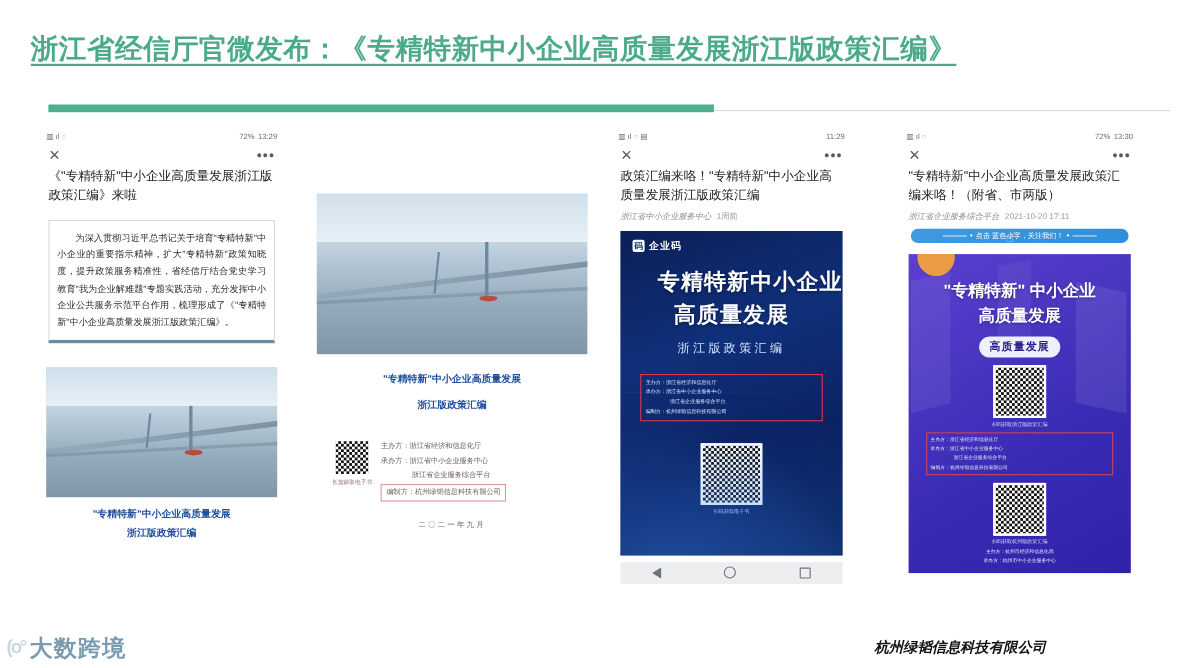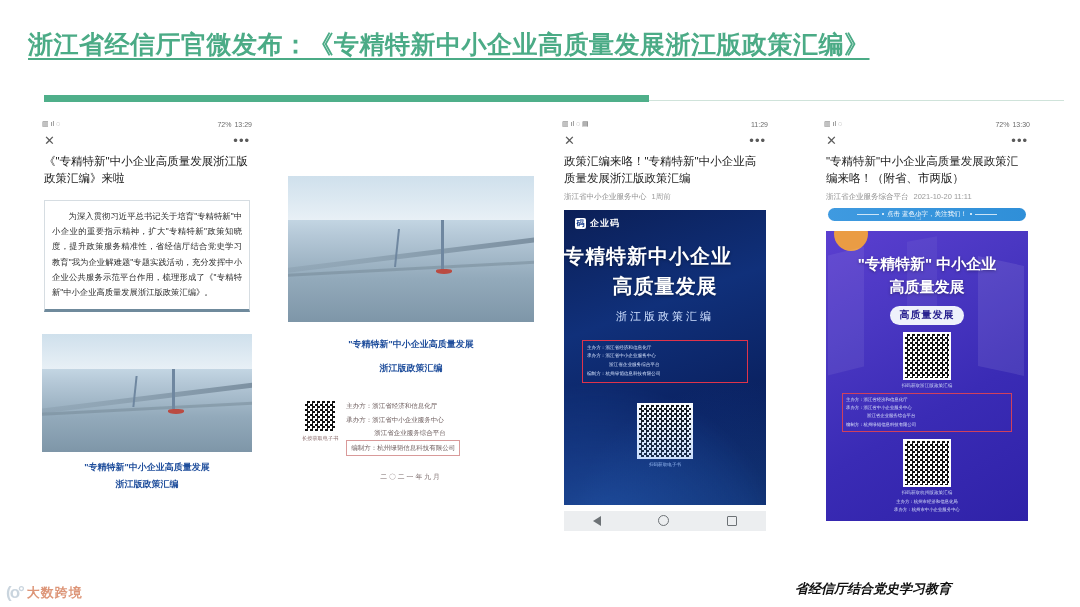--- a/index.html
+++ b/index.html
@@ -32,21 +32,21 @@
   .sb-right{display:flex;gap:3px;align-items:center;}
   .navrow{display:flex;justify-content:space-between;align-items:center;
     padding:4px 8px 2px 8px;}
   .x-icon{font-size:13px;color:#5a5a5a;line-height:1;}
   .dots-icon{font-size:13px;color:#5a5a5a;letter-spacing:1px;line-height:1;}
   .art-title{font-size:11.5px;color:#1a1a1a;line-height:1.5;padding:4px 8px 2px 8px;}
   .art-meta{display:flex;align-items:center;gap:5px;padding:2px 8px 0 8px;}
   .tag{border:1px solid #e08a8a;color:#b55a5a;font-size:7.5px;
     padding:1px 3px;border-radius:2px;white-space:nowrap;}
   .meta-date{font-size:7.5px;color:#9a9a9a;}
-  .meta-src{font-size:7.5px;color:#8e8e8e;}
+  .meta-src{font-size:7.5px;color:#8e8e8e;font-style:italic;}
 
   
   .textbox{margin:10px 8px 0 8px;border:1px solid #d6dde2;border-bottom:3px solid #6f8a9c;
     padding:8px 7px;font-size:8.3px;line-height:1.85;color:#2a2a2a;text-align:justify;}
   .textbox p{margin:0;text-indent:2em;}
 
   
   .bridge{position:relative;overflow:hidden;
     background:linear-gradient(to bottom,#b9cfe0 0%,#cddfeb 22%,#b6c9d8 40%,#93aabb 70%,#7e96a8 100%);}
   .bridge .sky{position:absolute;left:0;top:0;width:100%;height:30%;
@@ -81,21 +81,21 @@
   
   .poster-blue{position:relative;overflow:hidden;
     background:linear-gradient(160deg,#0b1f57 0%,#10307a 35%,#0a2160 70%,#071845 100%);}
   .pb-wave{position:absolute;left:-10%;bottom:-10%;width:130%;height:60%;
     background:radial-gradient(ellipse at 20% 100%,rgba(60,140,255,.45),transparent 60%),
                radial-gradient(ellipse at 80% 90%,rgba(40,110,220,.35),transparent 60%);}
   .pb-logo{display:flex;align-items:center;gap:4px;padding:7px 0 0 11px;}
   .pb-logo-mark{width:11px;height:11px;background:#fff;border-radius:2px;
     color:#123a8c;font-size:8px;font-weight:bold;display:flex;align-items:center;justify-content:center;}
   .pb-logo-txt{color:#fff;font-size:9px;font-weight:bold;letter-spacing:1px;}
-  .pb-t1{color:#fff;font-size:20px;font-weight:bold;text-align:left;margin-top:13px;letter-spacing:1px;
+  .pb-t1{color:#fff;font-size:20px;font-weight:bold;text-align:right;margin-top:13px;letter-spacing:1px;
     text-shadow:0 1px 3px rgba(0,0,0,.4);}
   .pb-t2{color:#fff;font-size:20px;font-weight:bold;text-align:center;margin-top:3px;letter-spacing:1px;
     text-shadow:0 1px 3px rgba(0,0,0,.4);}
   .pb-sub{color:#cfe0ff;font-size:11px;text-align:center;margin-top:9px;letter-spacing:3px;}
   .pb-credits{margin:16px 18px 0 18px;border:1.5px solid #e0334a;padding:3px 4px;}
   .pb-credits .ln{color:#d8e5ff;font-size:4.6px;line-height:1.95;white-space:nowrap;}
   .pb-credits .indent{padding-left:22px;}
   .pb-qr-area{display:flex;flex-direction:column;align-items:center;margin-top:20px;}
   .pb-qr-cap{color:#b9cdf0;font-size:4.6px;margin-top:3px;}
   .navbar-android{display:flex;justify-content:space-around;align-items:center;
@@ -139,21 +139,21 @@
   .pp-credits2 .ln{color:#dbe2fb;font-size:4.4px;line-height:1.9;white-space:nowrap;}
   .center-qr{position:relative;display:flex;flex-direction:column;align-items:center;margin-top:7px;}
 
   
   .bottom-cap{position:absolute;bottom:9px;font-style:italic;font-weight:bold;
     font-size:13px;color:#111;white-space:nowrap;}
 
   
   .watermark{position:absolute;left:6px;bottom:4px;display:flex;align-items:center;gap:4px;opacity:.55;}
   .wm-logo{font-size:17px;color:#9fb3c4;font-weight:bold;letter-spacing:-2px;}
-  .wm-txt{font-size:13px;color:#c2410c;font-weight:bold;letter-spacing:1px;}
+  .wm-txt{font-size:21px;color:#0c4a6e;font-weight:bold;letter-spacing:1px;}
 </style>
 </head>
 <body>
 
 <div id="slide">
 
   <div class="title">浙江省经信厅官微发布：《专精特新中小企业高质量发展浙江版政策汇编》</div>
   <div class="divider-wrap">
     <div class="divider-thick"></div>
     <div class="divider-thin"></div>
@@ -275,21 +275,21 @@
         <span>13:30</span>
       </span>
     </div>
     <div class="navrow">
       <span class="x-icon">✕</span>
       <span class="dots-icon">•••</span>
     </div>
     <div class="art-title">"专精特新"中小企业高质量发展政策汇编来咯！（附省、市两版）</div>
     <div class="art-meta">
       <span class="meta-src">浙江省企业服务综合平台</span>
-      <span class="meta-date">2021-10-20 11:11</span>
+      <span class="meta-date">2021-10-20 17:11</span>
     </div>
 
     <div class="pill-blue">
       <span class="pill-dash"></span>
       <span class="pill-dot"></span>
       <span>点击 蓝色小字，关注我们！</span>
       <span class="pill-dot"></span>
       <span class="pill-dash"></span>
       <span class="hand">☝</span>
     </div>
@@ -318,20 +318,20 @@
         <div class="qr" style="width:44px;height:44px;"></div>
         <div class="pp-qr-cap">扫码获取杭州版政策汇编</div>
       </div>
       <div class="pp-credits2">
         <div class="ln" style="text-align:center;">主办方：杭州市经济和信息化局</div>
         <div class="ln" style="text-align:center;">承办方：杭州市中小企业服务中心</div>
       </div>
     </div>
   </div>
 
-  <div class="bottom-cap" style="left:795px;">省经信厅结合党史学习教育</div>
+  <div class="bottom-cap" style="left:795px;">杭州绿韬信息科技有限公司</div>
 
   <div class="watermark">
     <span class="wm-logo">(o°</span>
     <span class="wm-txt">大数跨境</span>
   </div>
 
 </div>
 
 </body></html>

